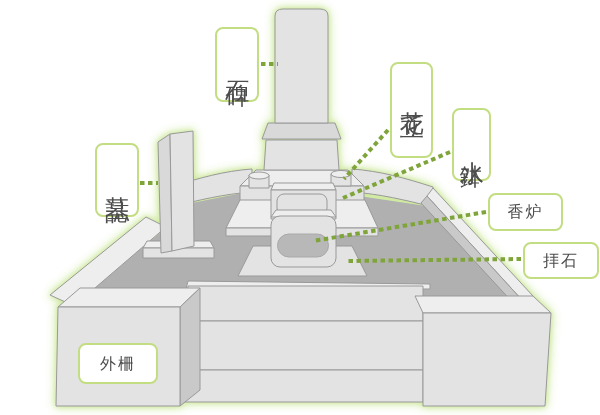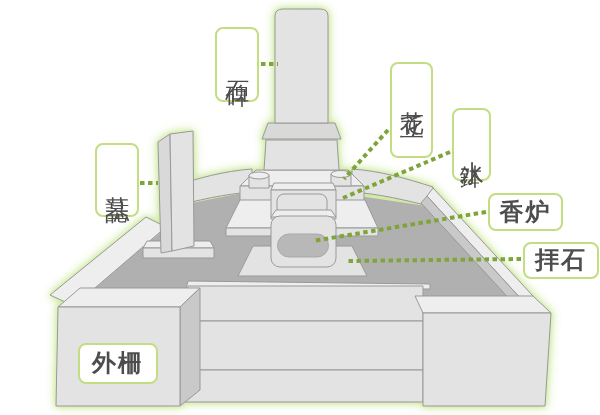--- a/index.html
+++ b/index.html
@@ -20,21 +20,21 @@
   .f-shade{fill:var(--stone-shaded);}
   .f-ground{fill:var(--ground);stroke:none;}
   .f-hole{fill:var(--hole);stroke:#a9a9a9;stroke-width:1;}
   .panel{fill:none;}
   .connector{stroke:var(--connector-line);stroke-width:4;fill:none;stroke-dasharray:4.5 3.5;}
   .lbl{position:absolute;box-sizing:border-box;background:#fff;
        border:2px solid var(--label-border);border-radius:8px;
        color:var(--label-text);display:flex;align-items:center;justify-content:center;
        font-size:23px;line-height:1.1;z-index:5;}
   .lbl.vertical{writing-mode:vertical-rl;text-orientation:upright;letter-spacing:3px;font-size:24px;}
-  .lbl.horizontal{letter-spacing:2px;font-size:24px;font-weight:bold;}
+  .lbl.horizontal{letter-spacing:2px;font-size:16px;}
 </style>
 </head>
 <body>
 
 <div class="stage">
 
   <svg width="600" height="415" viewBox="0 0 600 415">
     <g class="structure">
 
       <path class="shape f-light" d="M252,169 C224,171 199,178 171,187 L171,207 C199,200 224,194 252,192 Z"></path>

